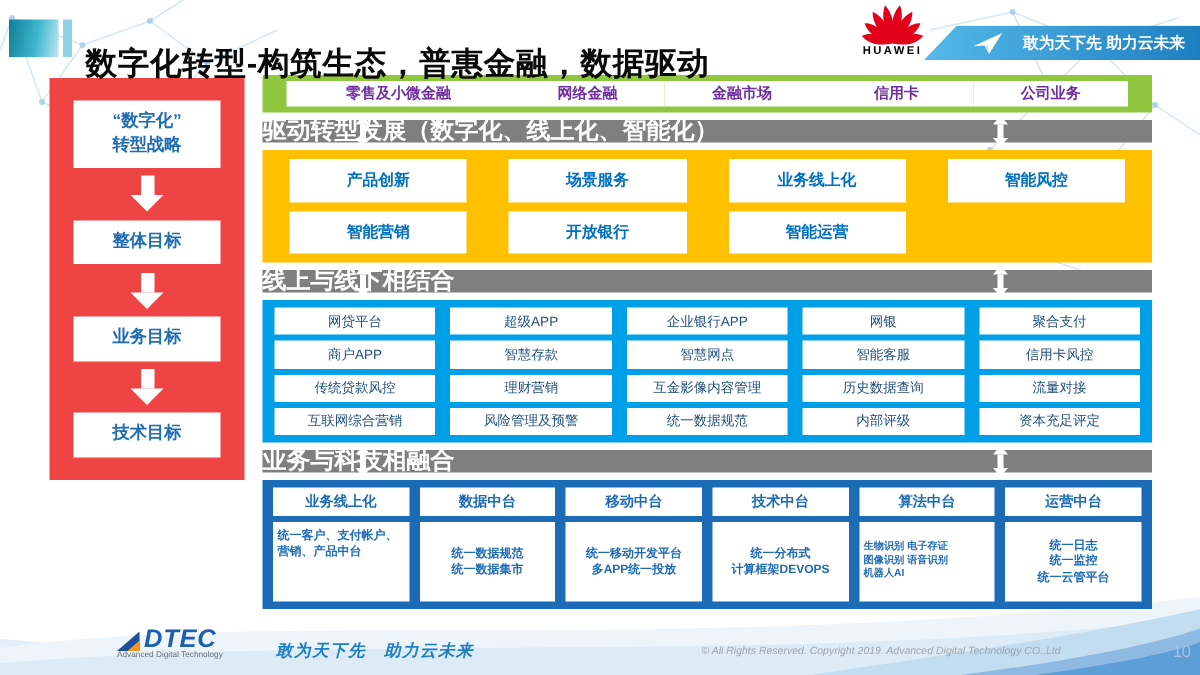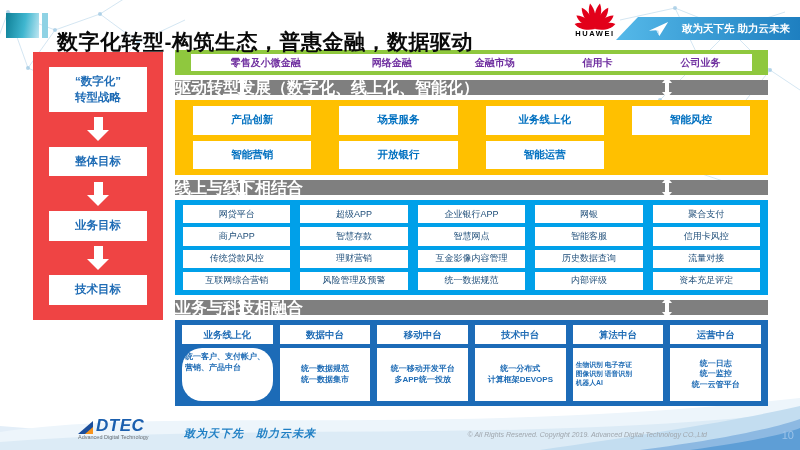--- a/index.html
+++ b/index.html
@@ -60,21 +60,21 @@
   .bbox{background:#fff;display:flex;align-items:center;justify-content:center;
     color:#1f4e79;font-weight:normal;font-size:9px;white-space:nowrap;overflow:hidden;}
 
   .dark-band{height:86px;background:#1c6bb7;display:flex;gap:7px;padding:5px 7px;box-sizing:border-box;}
   .mid-col{flex:1;display:flex;flex-direction:column;gap:4px;min-width:0;}
   .mid-title{background:#fff;height:19px;line-height:19px;text-align:center;
     color:#1f6cb5;font-weight:bold;font-size:9.5px;white-space:nowrap;overflow:hidden;}
   .mid-detail{background:#fff;flex:1;color:#1f6cb5;font-weight:bold;font-size:8px;line-height:1.32;
     white-space:pre-line;display:flex;align-items:center;justify-content:center;
     text-align:center;padding:2px 3px;overflow:hidden;}
-  .mid-col.c0 .mid-detail{text-align:left;justify-content:flex-start;align-items:flex-start;padding-top:4px;border-radius:20px;}
+  .mid-col.c0 .mid-detail{text-align:left;justify-content:flex-start;align-items:flex-start;padding-top:4px;}
   .mid-col.c4 .mid-detail{text-align:left;justify-content:flex-start;font-size:6.8px;}
 
   
   .dtec{position:absolute;left:78px;top:416px;}
   .dtec-row{display:flex;align-items:flex-end;gap:1px;}
   .dtec-text{color:#1b5fae;font-weight:bold;font-style:italic;font-size:17px;letter-spacing:0.5px;}
   .dtec-sub{font-size:5.5px;color:#6a7076;margin-top:-2px;text-align:center;}
   .footer-slogan{position:absolute;left:184px;top:426px;color:#1f7fc4;font-style:italic;
     font-weight:bold;font-size:11px;letter-spacing:1px;}
   .footer-copy{position:absolute;right:93px;top:431px;color:#9fa6ad;font-style:italic;font-size:7px;}

